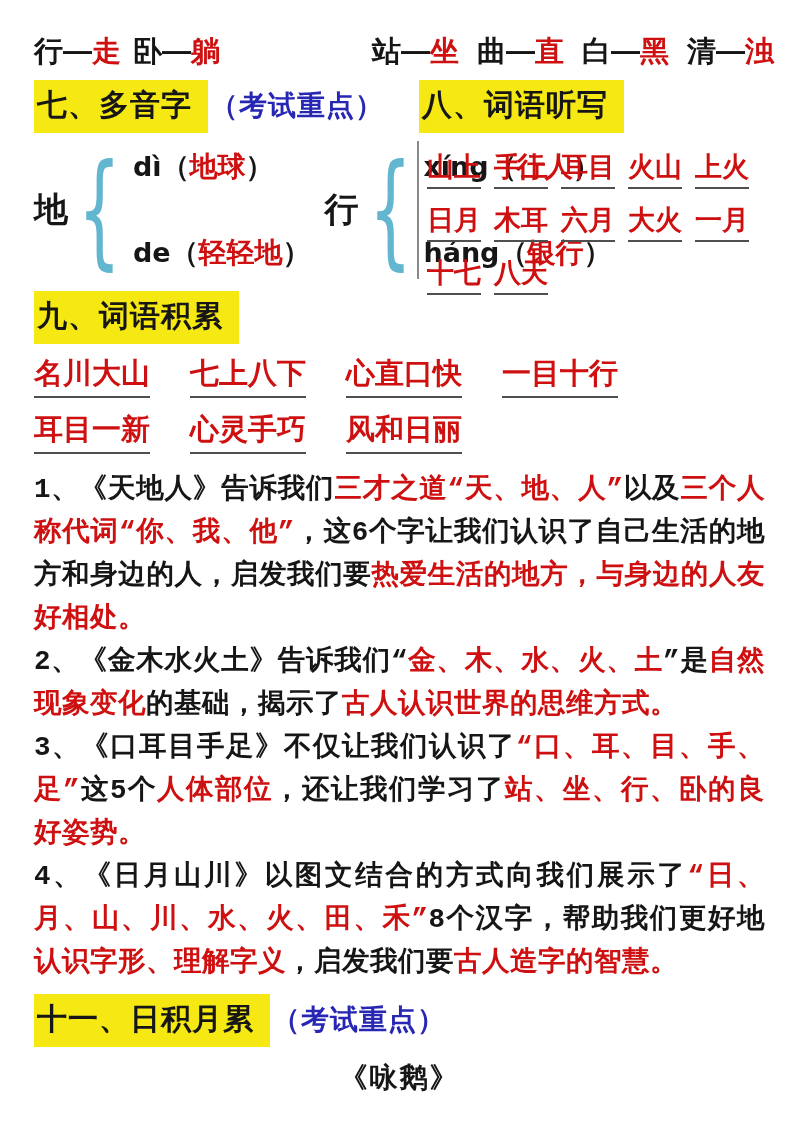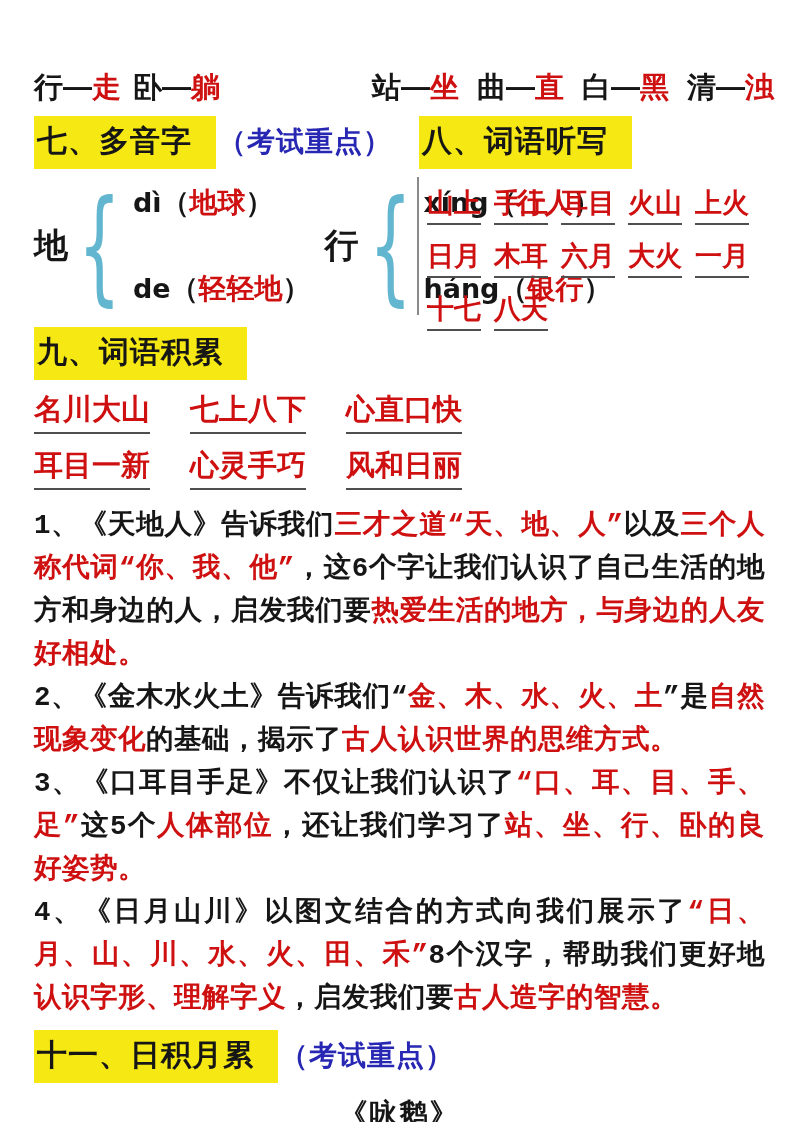--- a/index.html
+++ b/index.html
@@ -6,31 +6,31 @@
     --red:#ce1010; --black:#161616; --yellow:#f5e813; --blue:#2727b3;
     --brace:#63b6cf; --uline:#4f4f4f; --divider:#8a8a8a;
   }
   *{box-sizing:border-box; margin:0; padding:0;}
   html,body{background:#ffffff;}
   body{
     width:793px; height:1122px; overflow:hidden;
     font-family:"Liberation Sans","DejaVu Sans",sans-serif;
     font-weight:700; color:var(--black);
   }
-  .page{width:793px; height:924px; padding:34px 28px 0 34px;margin-top:36px;}
+  .page{width:793px; height:924px; padding:34px 28px 0 34px;}
 
   
   .antonyms{display:flex; align-items:flex-start; font-size:29px; line-height:34px;}
   .ant-group{display:flex; gap:12px;}
   .ant-group.right{margin-left:152px; gap:18px;}
   .pair{white-space:nowrap;}
   .pair .b{color:var(--red);}
 
   
-  .hl{background:var(--yellow); padding:5px 24px 7px 3px; display:inline-block;}
+  .hl{background:var(--yellow); padding:5px 16px 7px 3px; display:inline-block;}
   .title{font-size:30px; letter-spacing:1px;}
   .note{color:var(--blue); font-size:28px; margin-left:2px; letter-spacing:1px;}
   .hdr-row{display:flex; margin-top:12px; align-items:flex-start;}
   .hdr-left{width:385px;}
 
   
   .mid{display:flex; margin-top:8px; height:138px;}
   .poly{width:383px; display:flex; gap:14px;}
   .poly-group{display:flex; align-items:center;}
   .big-char{font-size:34px;}
@@ -143,20 +143,21 @@
 
   <div class="sec9">
     <div>
       <span class="hl title">九、词语积累</span>
     </div>
     <div class="sec9-rows" id="sec9rows">
         <div class="word-row">
           <span class="uword">名川大山</span>
           <span class="uword">七上八下</span>
           <span class="uword">心直口快</span>
+          <span class="uword">一目十行</span>
         </div>
         <div class="word-row">
           <span class="uword">耳目一新</span>
           <span class="uword">心灵手巧</span>
           <span class="uword">风和日丽</span>
         </div>
       </div>
   </div>
 
   <div class="sec10">

